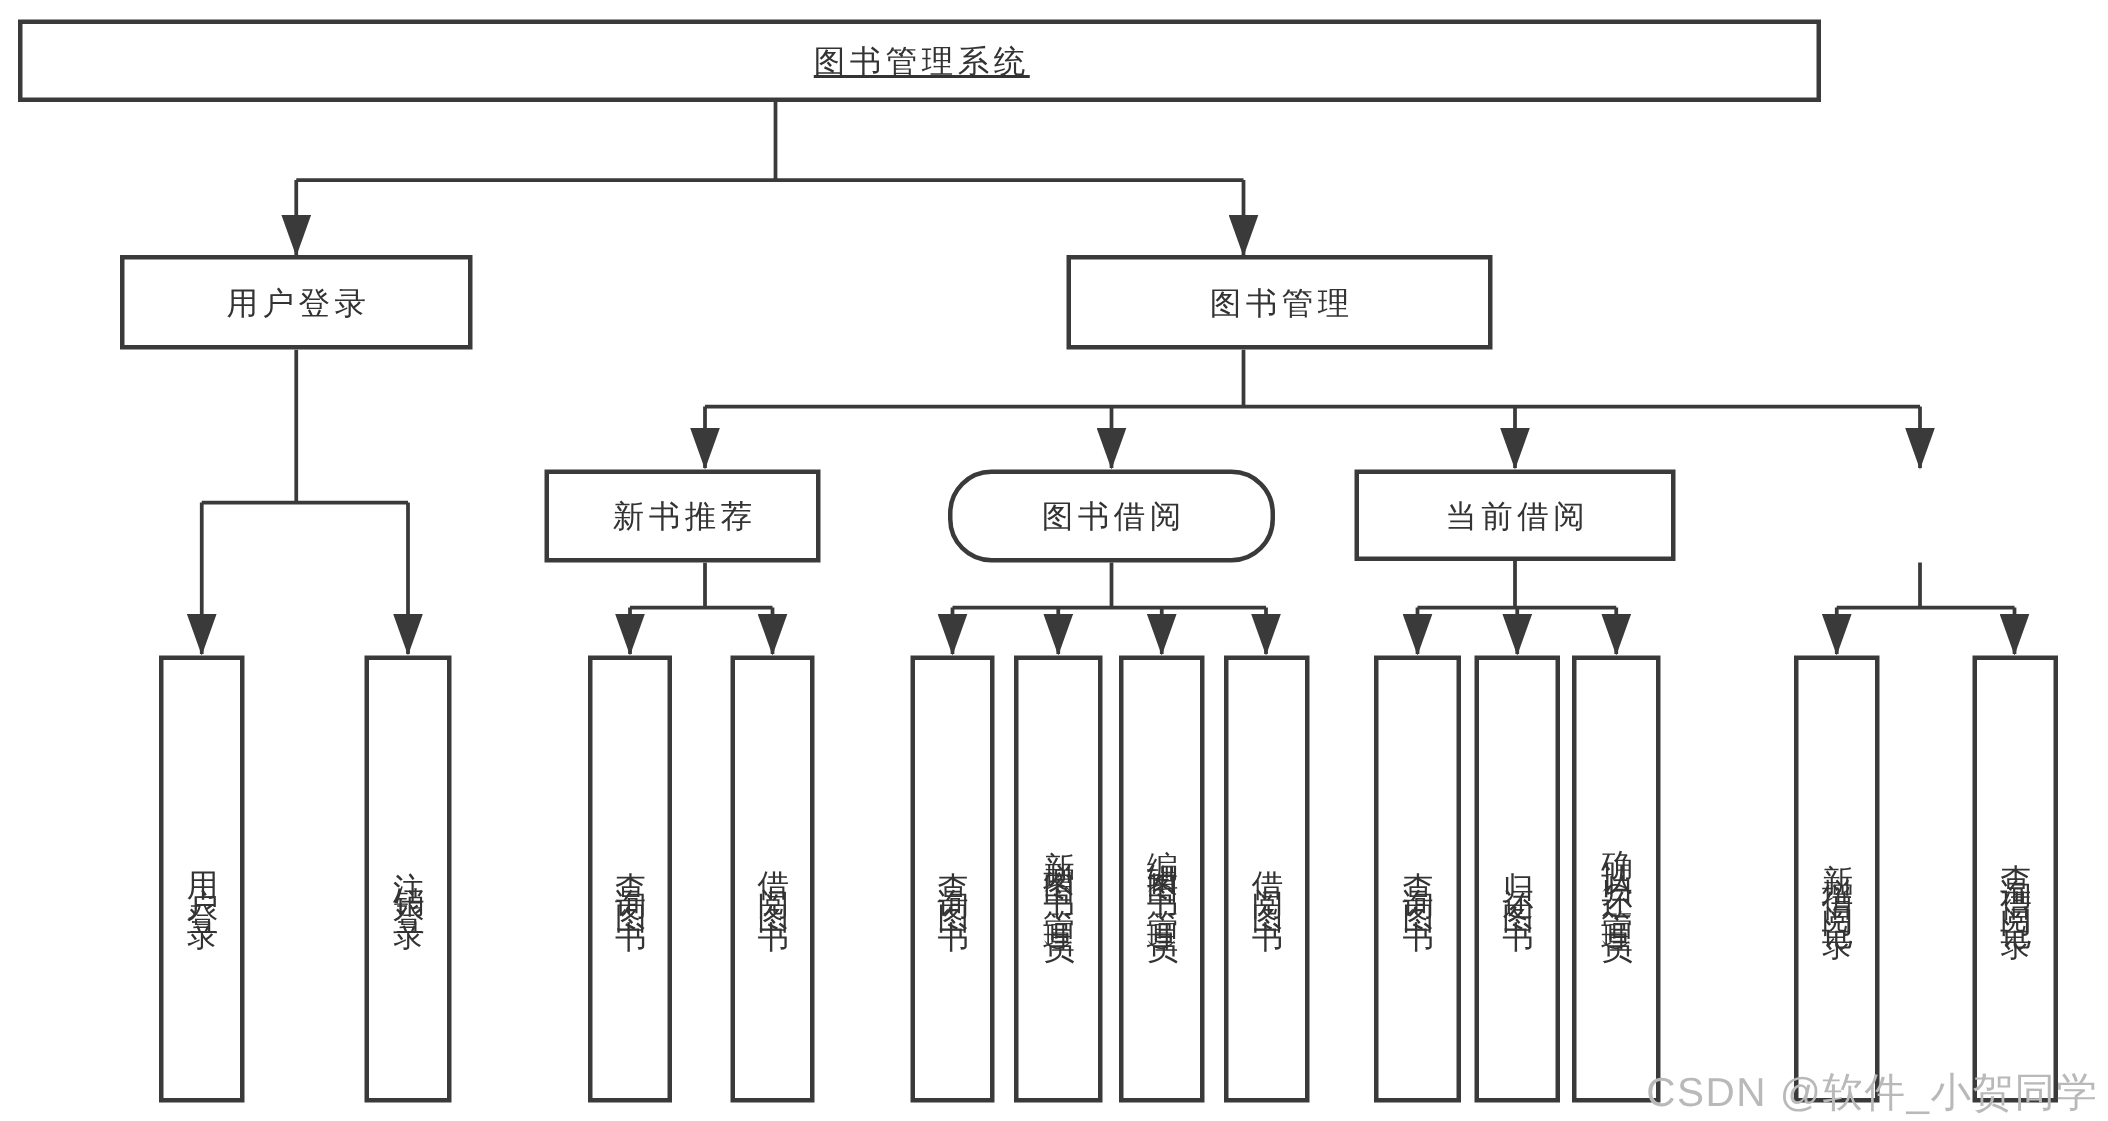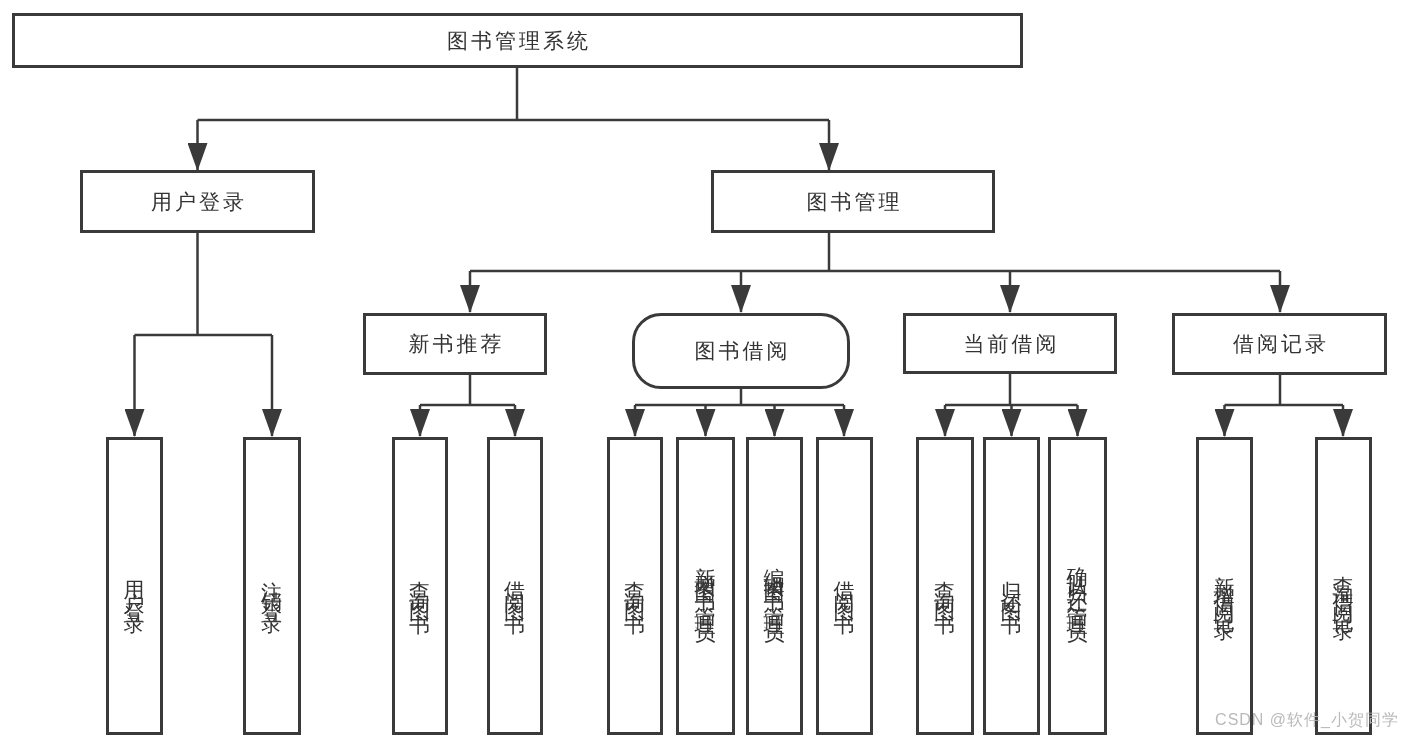--- a/index.html
+++ b/index.html
@@ -30,21 +30,21 @@
     font-size:21px;
     line-height:1;
     white-space:nowrap;
   }
   .vs span{letter-spacing:11px;}
   .vm span{letter-spacing:9px;}
   .vl span{letter-spacing:8px;}
   #watermark{
     position:absolute;
     right:6px;top:710px;
-    font-size:16px;
+    font-size:27px;
     letter-spacing:1px;
     color:#b9b9b9;
     z-index:5;
     white-space:nowrap;
   }
 </style>
 </head>
 <body>
 
 <div id="canvas">
@@ -92,42 +92,39 @@
       <path d="M1011.5,405 V436" marker-end="url(#arrw)"></path>
       <path d="M1077.5,405 V436" marker-end="url(#arrw)"></path>
 
       <path d="M1280,375 V405"></path>
       <path d="M1224.5,405 H1343"></path>
       <path d="M1224.5,405 V436" marker-end="url(#arrw)"></path>
       <path d="M1343,405 V436" marker-end="url(#arrw)"></path>
     </g>
   </svg>
 
-  <div class="node hlabel" style="left:12px;top:13px;width:1011px;height:55px;">
+  <div class="node hlabel" style="left:12px;top:13px;width:1202px;height:55px;text-decoration:underline;">
     <span>图书管理系统</span>
   </div>
 
   <div class="node hlabel" style="left:80px;top:170px;width:235px;height:63px;">
     <span>用户登录</span>
   </div>
   <div class="node hlabel" style="left:711px;top:170px;width:284px;height:63px;">
     <span>图书管理</span>
   </div>
 
   <div class="node hlabel" style="left:363px;top:313px;width:184px;height:62px;">
     <span>新书推荐</span>
   </div>
-  <div class="node hlabel" style="left:632px;top:313px;width:218px;height:76px;border-radius:29px;">
+  <div class="node hlabel" style="left:632px;top:313px;width:218px;height:62px;border-radius:29px;">
     <span>图书借阅</span>
   </div>
   <div class="node hlabel" style="left:903px;top:313px;width:214px;height:61px;">
     <span>当前借阅</span>
-  </div>
-  <div class="node hlabel" style="left:1172px;top:313px;width:215px;height:62px;">
-    <span>借阅记录</span>
   </div>
 
   <div class="node vnode vs" style="left:106px;top:437px;width:57px;height:298px;">
     <span>用户登录</span>
   </div>
   <div class="node vnode vs" style="left:243px;top:437px;width:58px;height:298px;">
     <span>注销登录</span>
   </div>
 
   <div class="node vnode vs" style="left:392px;top:437px;width:56px;height:298px;">

